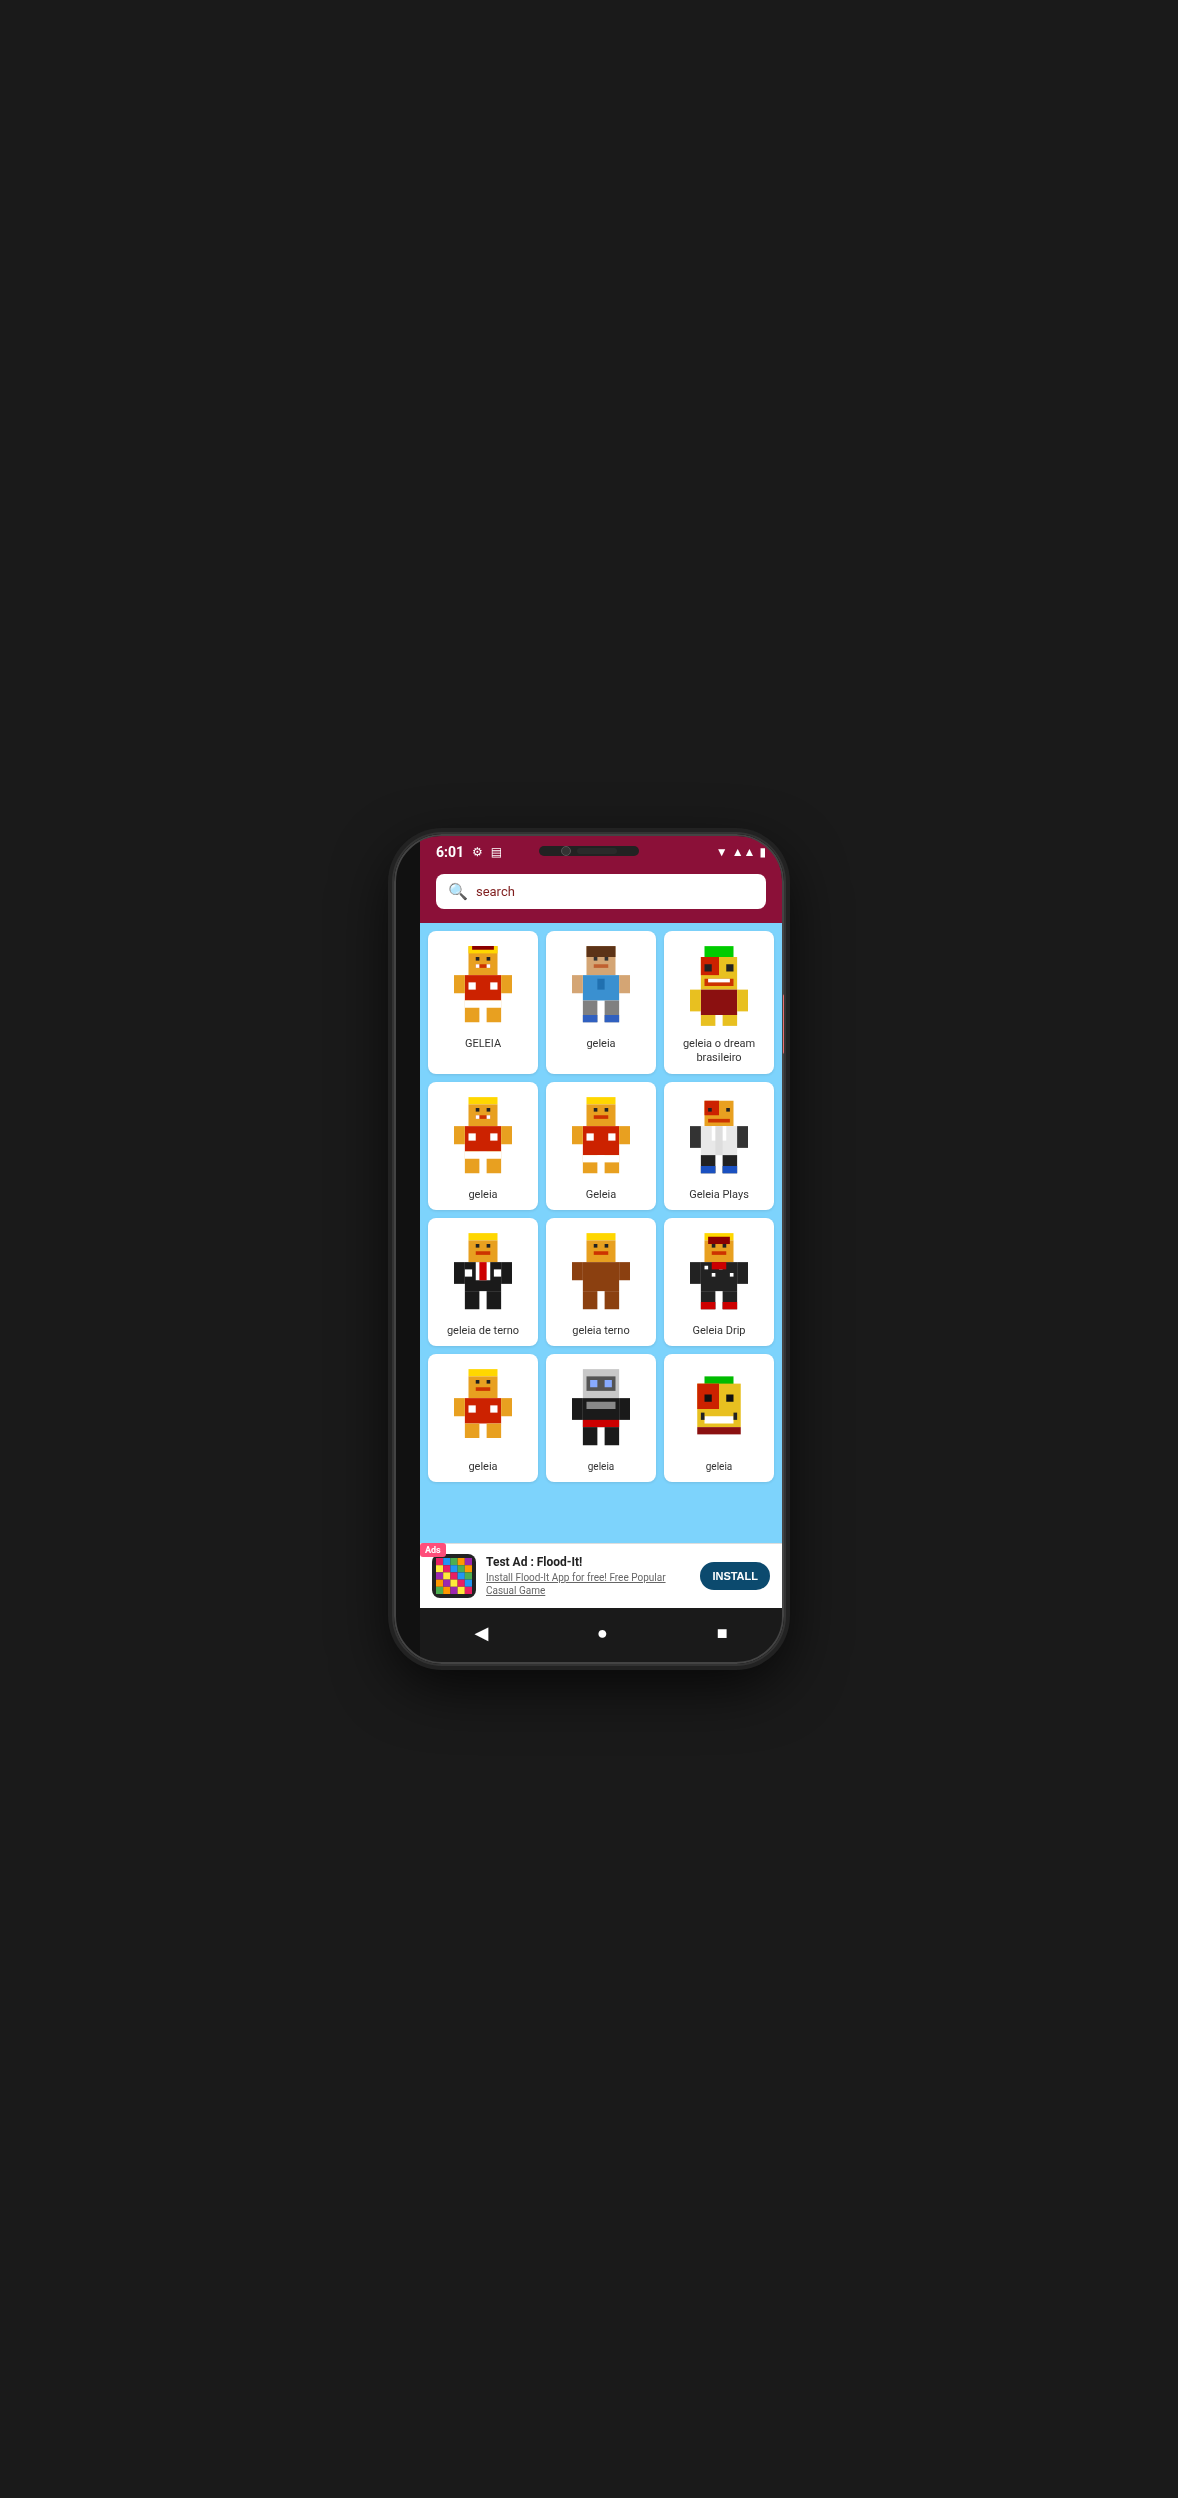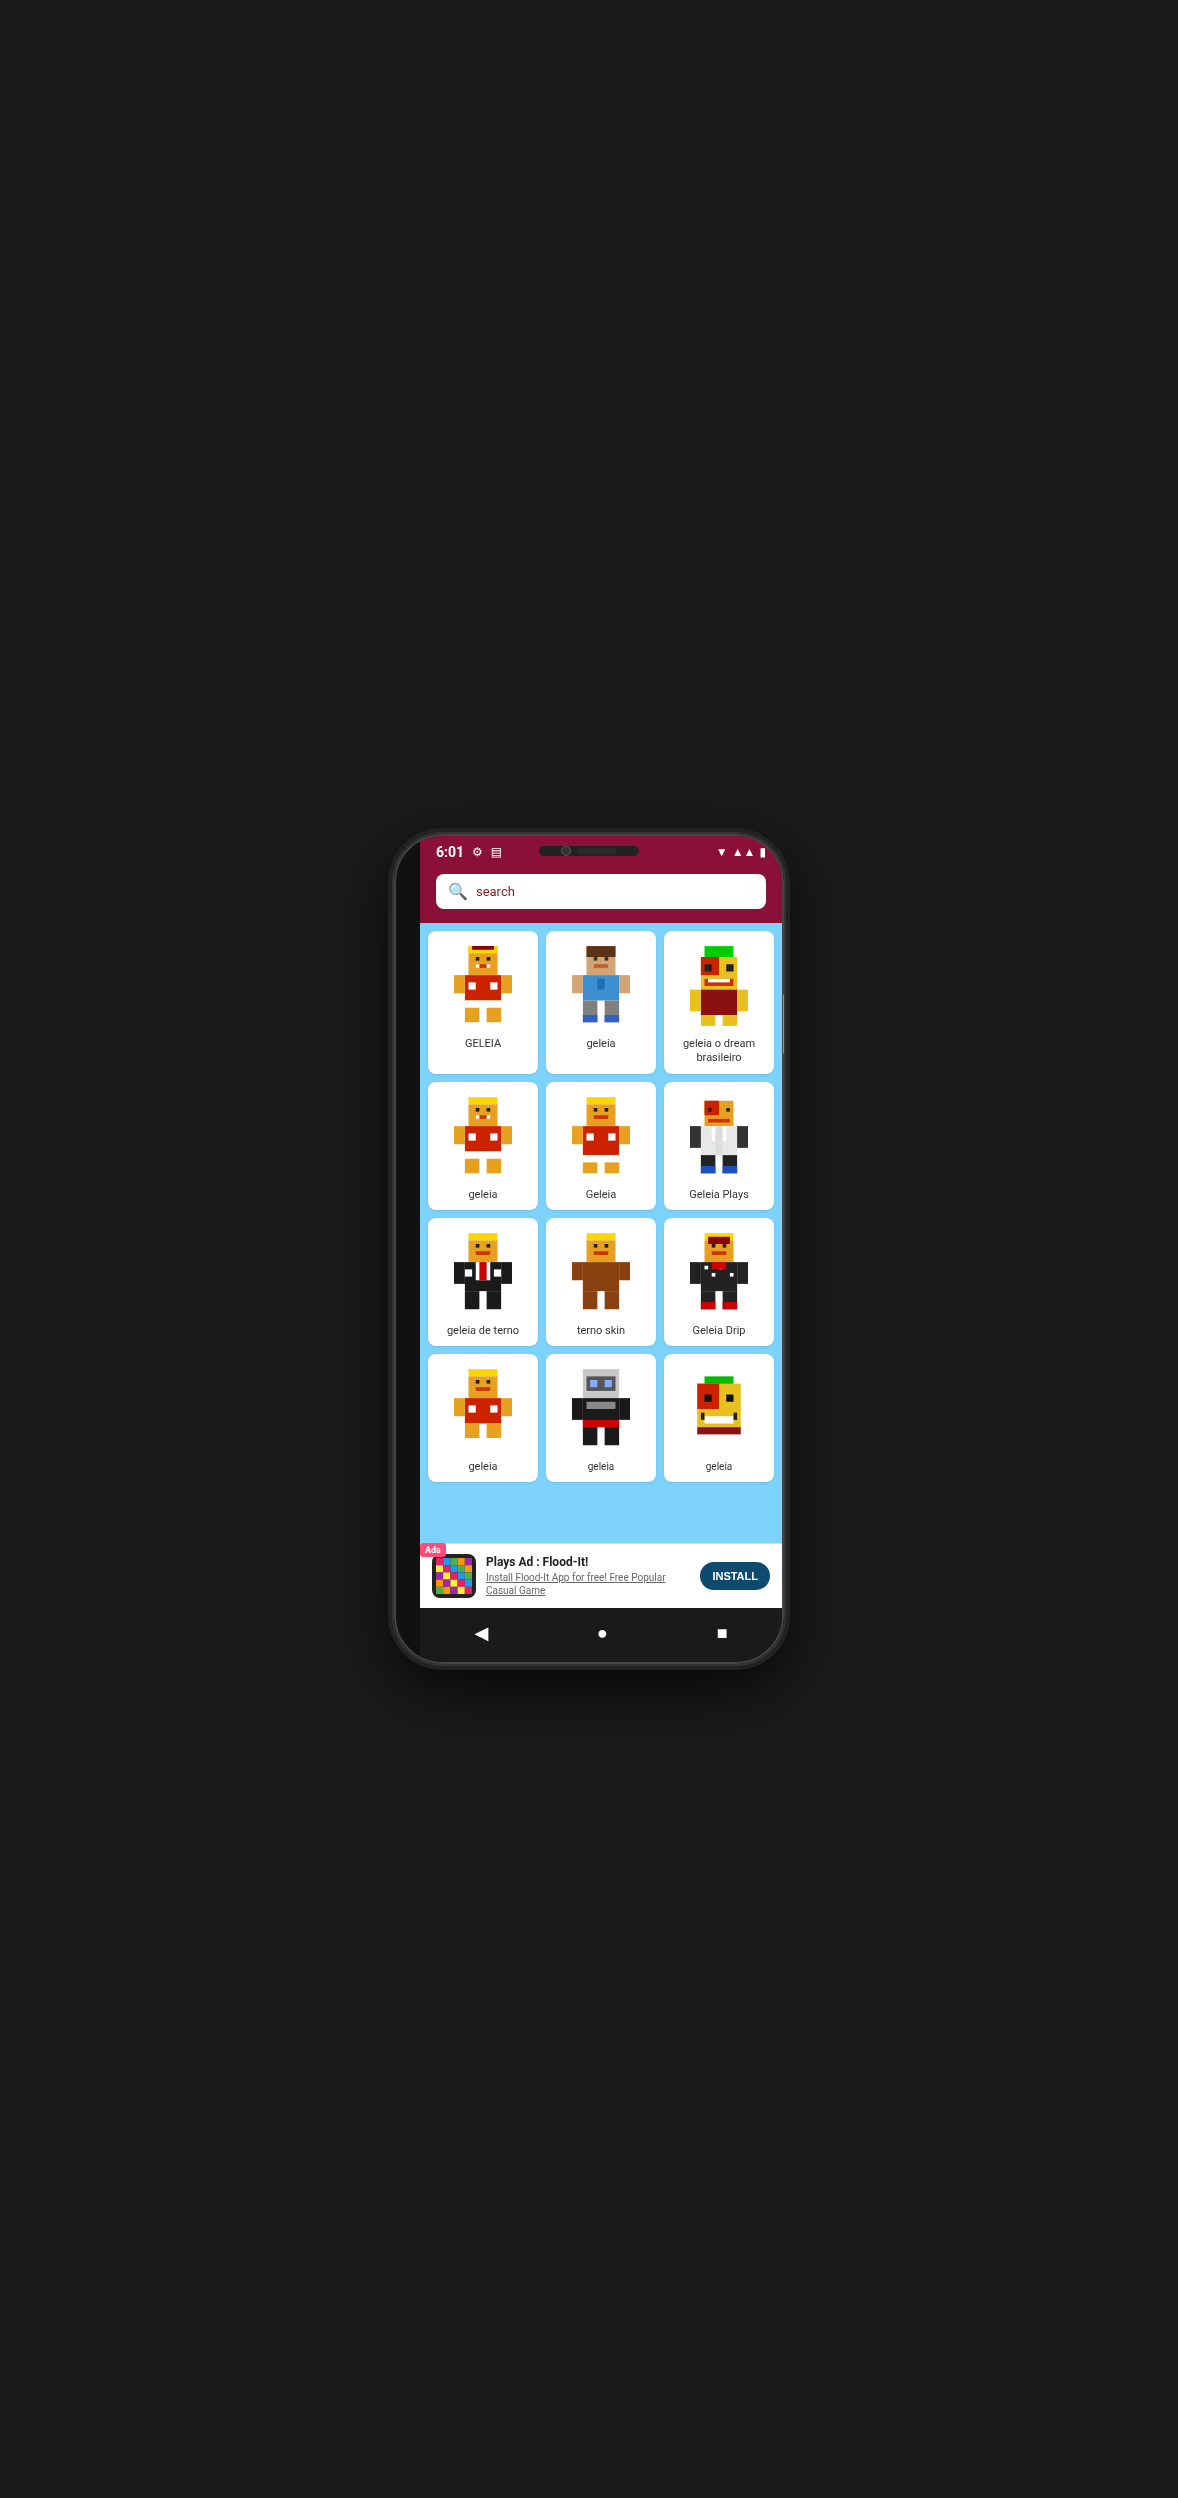--- a/index.html
+++ b/index.html
@@ -478,21 +478,21 @@
               <rect x="6" y="5" width="4" height="1" fill="#cc3300"></rect>
 
               <rect x="3" y="8" width="10" height="8" fill="#8b4010"></rect>
               <rect x="0" y="8" width="3" height="5" fill="#8b4010"></rect>
               <rect x="13" y="8" width="3" height="5" fill="#8b4010"></rect>
 
               <rect x="3" y="16" width="4" height="5" fill="#8b4010"></rect>
               <rect x="9" y="16" width="4" height="5" fill="#8b4010"></rect>
             </svg>
           </div>
-          <span class="skin-name">terno skin</span>
+          <span class="skin-name">geleia terno</span>
         </div>
 
         <div class="skin-card">
           <div class="skin-image">
             <svg width="58" height="80" viewBox="0 0 16 22" xmlns="http://www.w3.org/2000/svg" style="image-rendering:pixelated">
               <rect x="4" y="0" width="8" height="2" fill="#ffd700"></rect>
               <rect x="4" y="2" width="8" height="6" fill="#e8a020"></rect>
               <rect x="5" y="1" width="6" height="2" fill="#8b0000"></rect>
               <rect x="6" y="3" width="1" height="1" fill="#222"></rect>
               <rect x="9" y="3" width="1" height="1" fill="#222"></rect>
@@ -620,21 +620,21 @@
           <rect x="6" y="6" width="2" height="2" fill="#e91e63"></rect>
           <rect x="8" y="6" width="2" height="2" fill="#2196f3"></rect>
           <rect x="0" y="8" width="2" height="2" fill="#4caf50"></rect>
           <rect x="2" y="8" width="2" height="2" fill="#ff9800"></rect>
           <rect x="4" y="8" width="2" height="2" fill="#9c27b0"></rect>
           <rect x="6" y="8" width="2" height="2" fill="#ffeb3b"></rect>
           <rect x="8" y="8" width="2" height="2" fill="#e91e63"></rect>
         </svg>
       </div>
       <div class="ad-content">
-        <div class="ad-title">Plays Ad : Flood-It!</div>
+        <div class="ad-title">Test Ad : Flood-It!</div>
         <div class="ad-desc">Install Flood-It App for free! Free Popular Casual Game</div>
       </div>
       <button class="install-button">INSTALL</button>
     </div>
 
     <div class="nav-bar">
       <button class="nav-btn">◀</button>
       <button class="nav-btn">●</button>
       <button class="nav-btn">■</button>
     </div>

